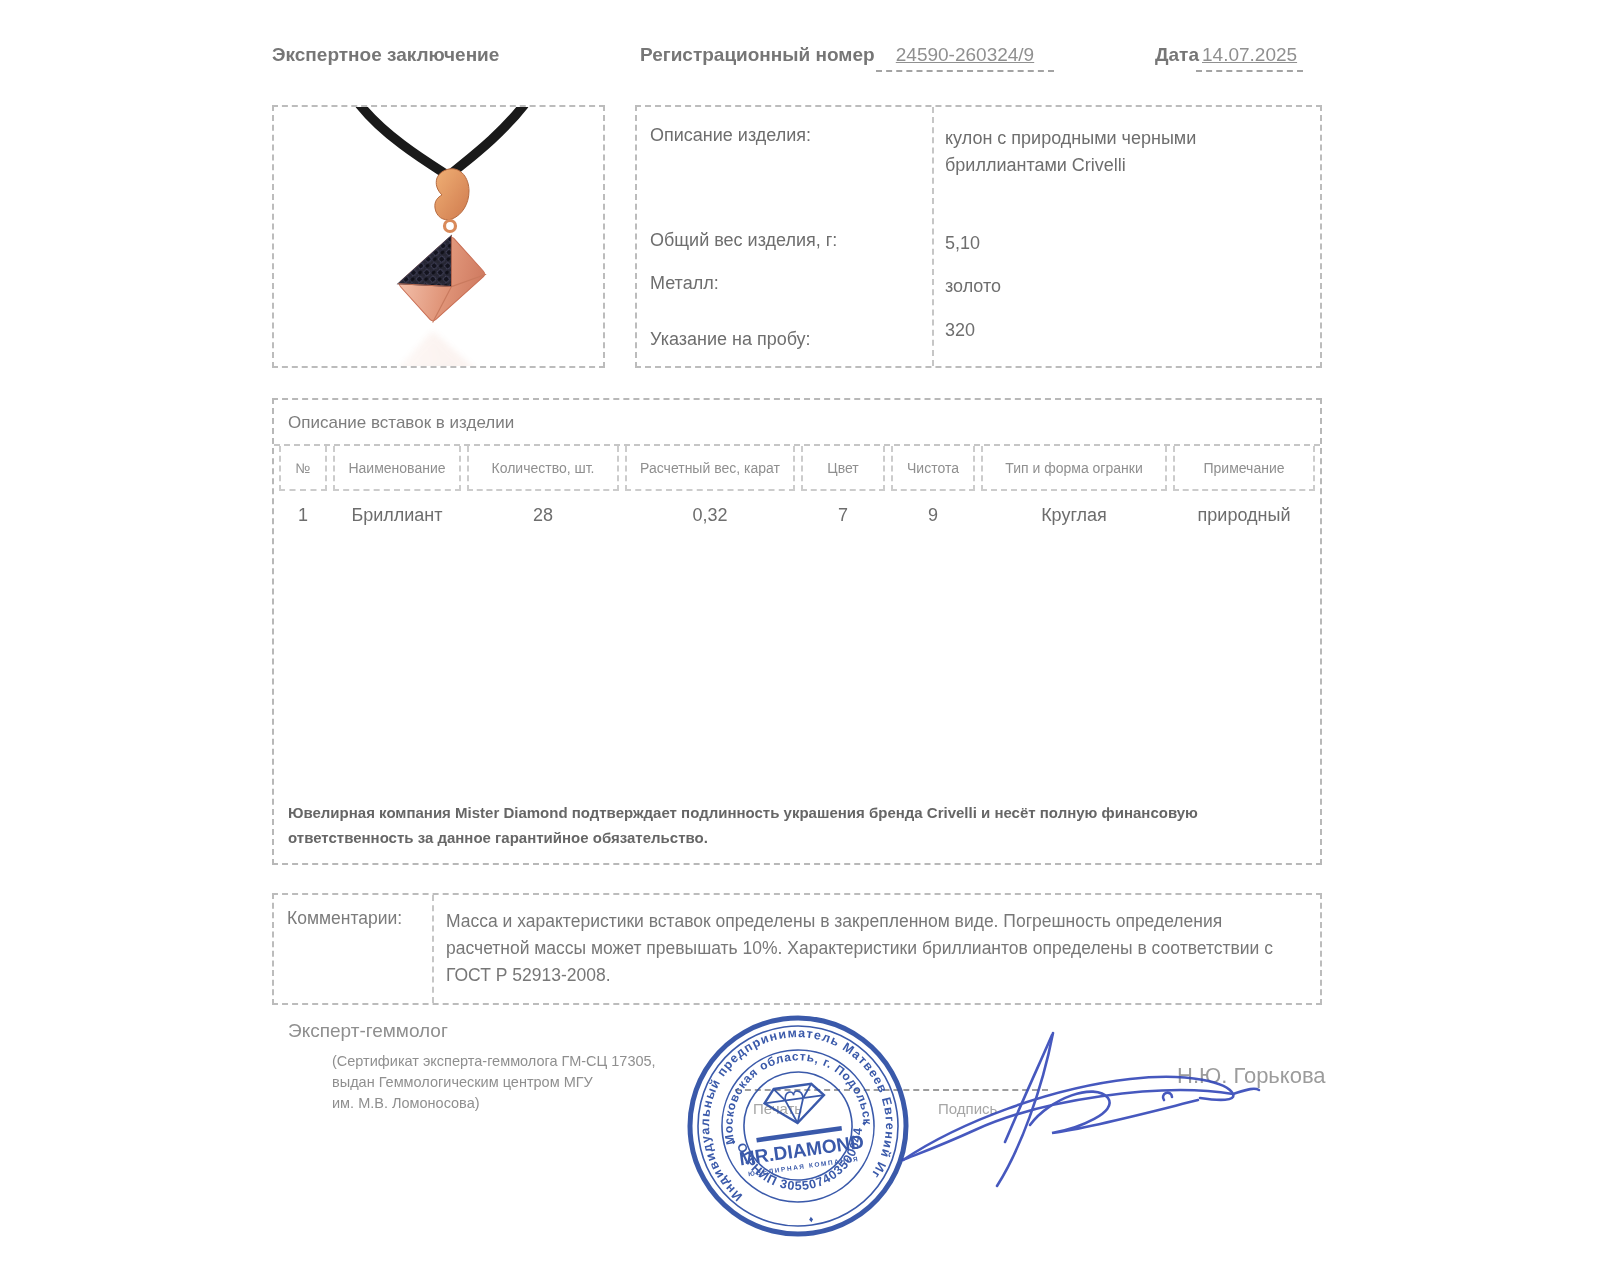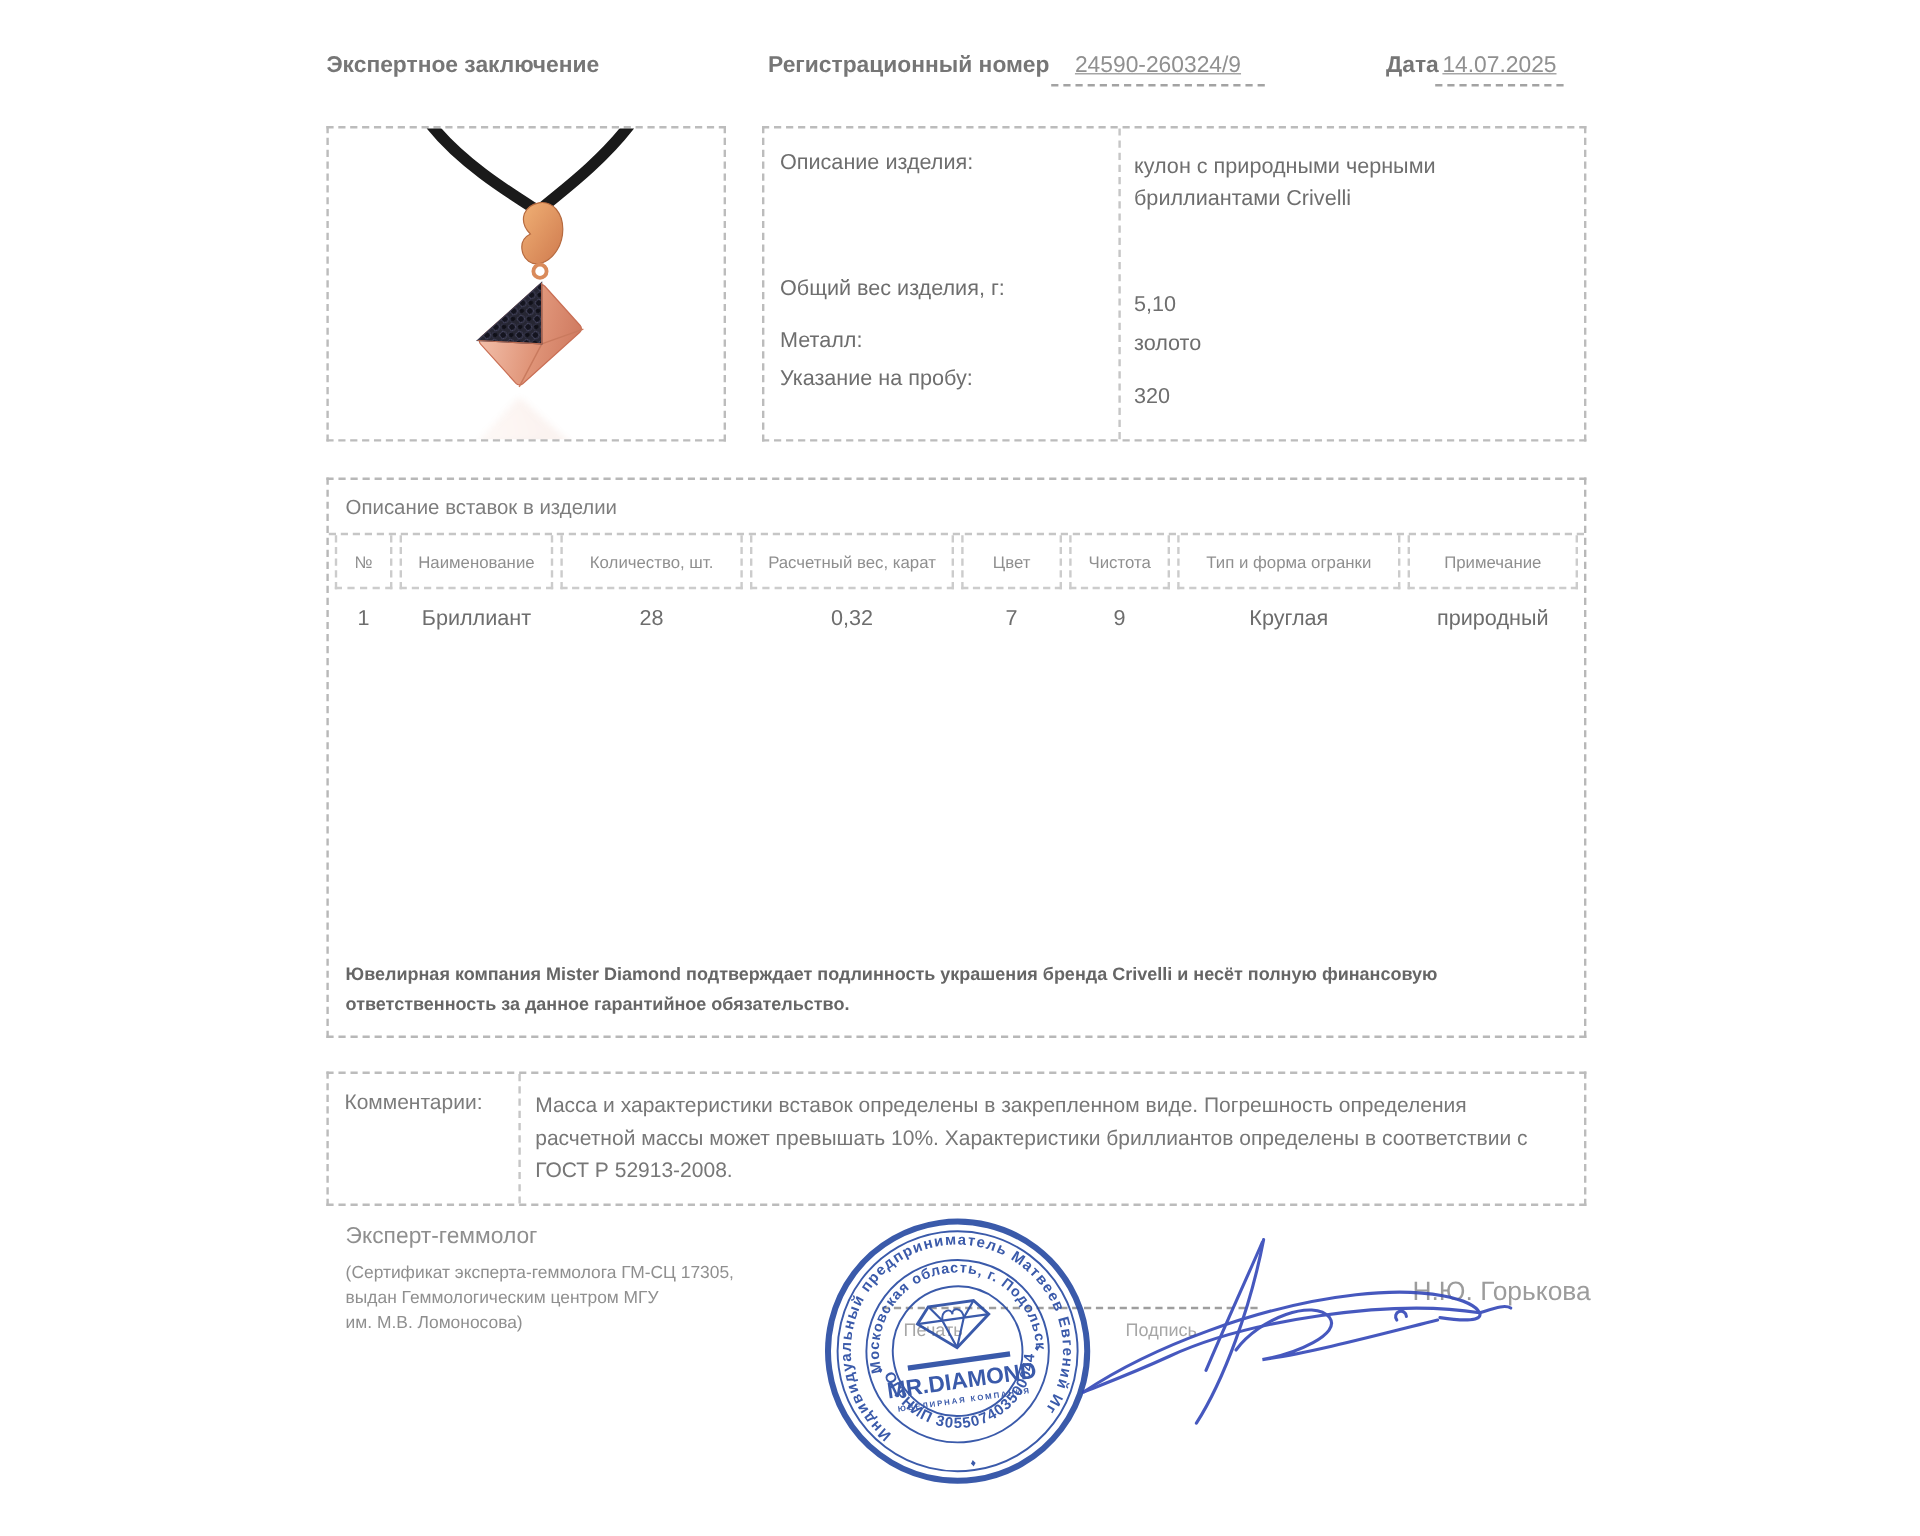--- a/index.html
+++ b/index.html
@@ -39,21 +39,21 @@
 
   
   .comments-box { left:272px; top:893px; width:1050px; height:112px; border:2px dashed #bcbcbc; box-sizing:border-box; }
   .comments-divider { position:absolute; left:158px; top:0; bottom:0; border-left:2px dashed #c6c6c6; }
   .comments-label { position:absolute; left:13px; top:13px; font-size:17.5px; color:#7c7c7c; }
   .comments-text { position:absolute; left:172px; top:13px; width:880px; font-size:17.5px;
                    line-height:27px; color:#777777; }
 
   
   .expert-title { font-size:19px; color:#8f8f8f; margin-bottom:9px; }
-  .expert-cert { font-size:14.5px; line-height:21px; color:#8f8f8f; }
+  .expert-cert { font-size:14.5px; line-height:21px; color:#8f8f8f;margin-left:44px; }
   .seal-line { left:735px; top:1089px; width:313px; border-top:2px dashed #9e9e9e; z-index:1; }
   .small-gray { font-size:15px; color:#a6a6a6; z-index:1; }
   .signer { left:1177px; top:1063px; font-size:22px; color:#9c9c9c; z-index:1; }
   .stamp-svg { left:680px; top:1008px; z-index:2; }
   .sign-svg { left:880px; top:1018px; z-index:3; }
 </style>
 </head>
 <body>
 
 <div class="page">
@@ -103,24 +103,24 @@
 
       <use href="#envlp" transform="translate(0,440) scale(1,-1)" opacity="0.10" filter="url(#blur1)"></use>
     </svg>
   </div>
 
   <div class="abs desc-box">
     <div class="desc-divider"></div>
     <div class="desc-label" style="top:18px;">Описание изделия:</div>
     <div class="desc-value" style="top:18px; width:312px;">кулон с природными черными бриллиантами Crivelli</div>
     <div class="desc-label" style="top:123px;">Общий вес изделия, г:</div>
-    <div class="desc-value" style="top:133px;">5,10</div>
+    <div class="desc-value" style="top:123px;">5,10</div>
     <div class="desc-label" style="top:166px;">Металл:</div>
     <div class="desc-value" style="top:166px;">золото</div>
-    <div class="desc-label" style="top:198px;text-align:center;">Указание на пробу:</div>
+    <div class="desc-label" style="top:222px;text-align:center;">Указание на пробу:</div>
     <div class="desc-value" style="top:210px;">320</div>
   </div>
 
   <div class="abs table-box">
     <div class="table-title">Описание вставок в изделии</div>
     <div class="thead">
       <div class="th c0">№</div>
       <div class="th c1">Наименование</div>
       <div class="th c2">Количество, шт.</div>
       <div class="th c3">Расчетный вес, карат</div>

